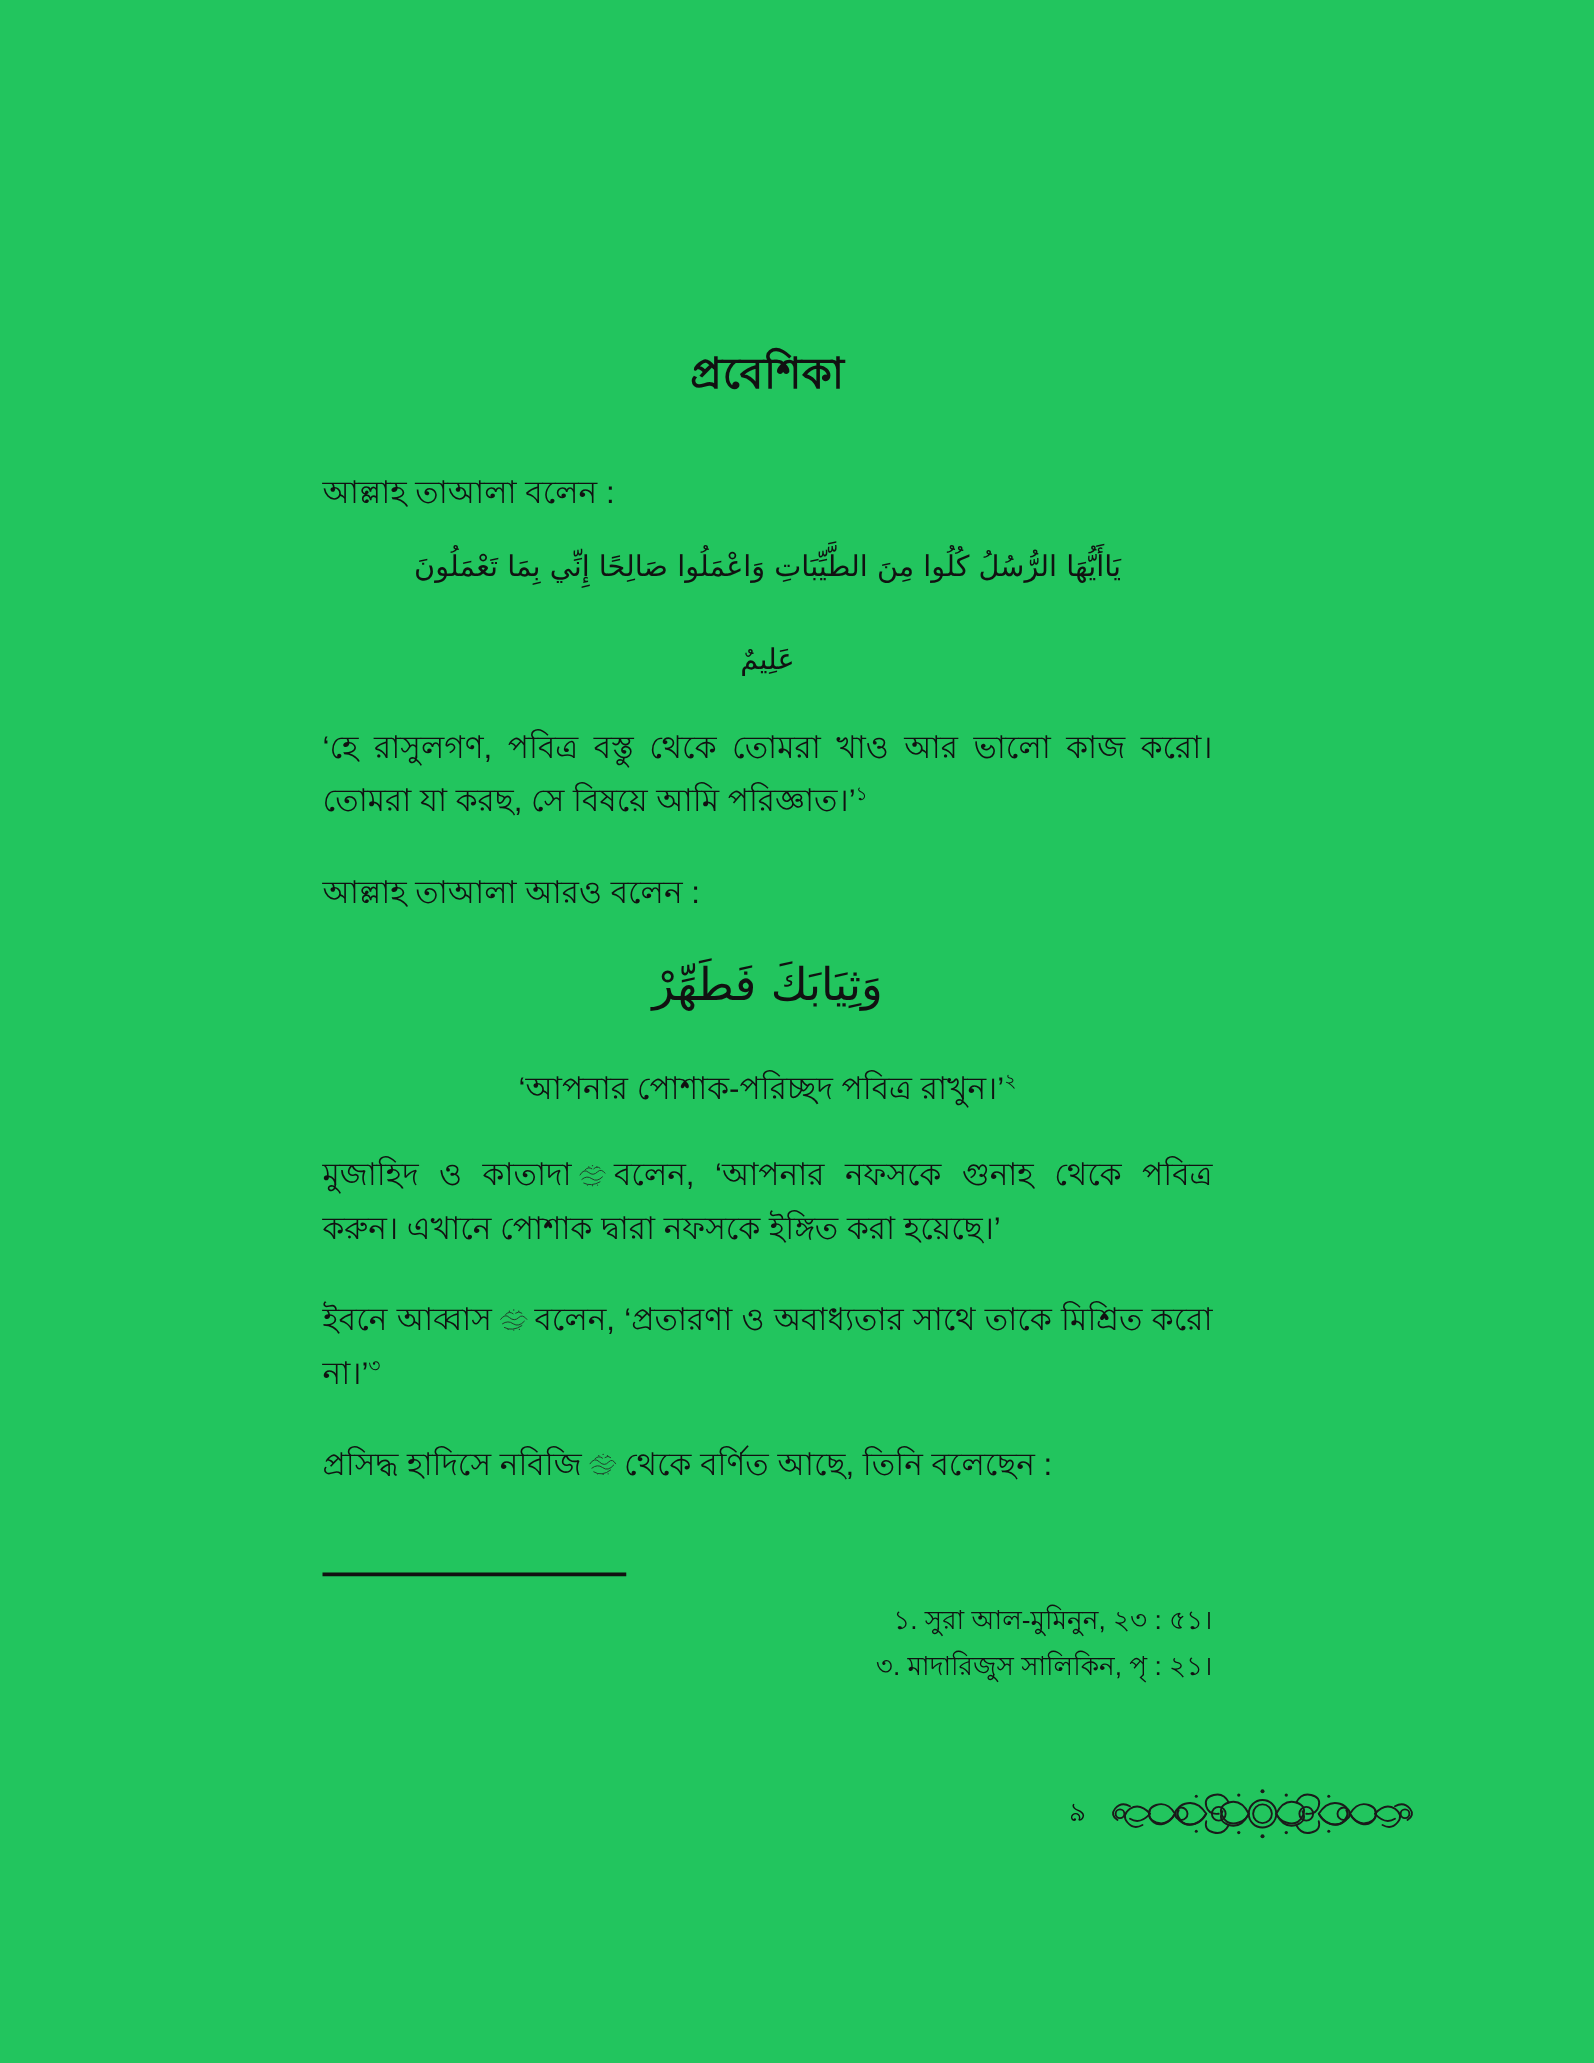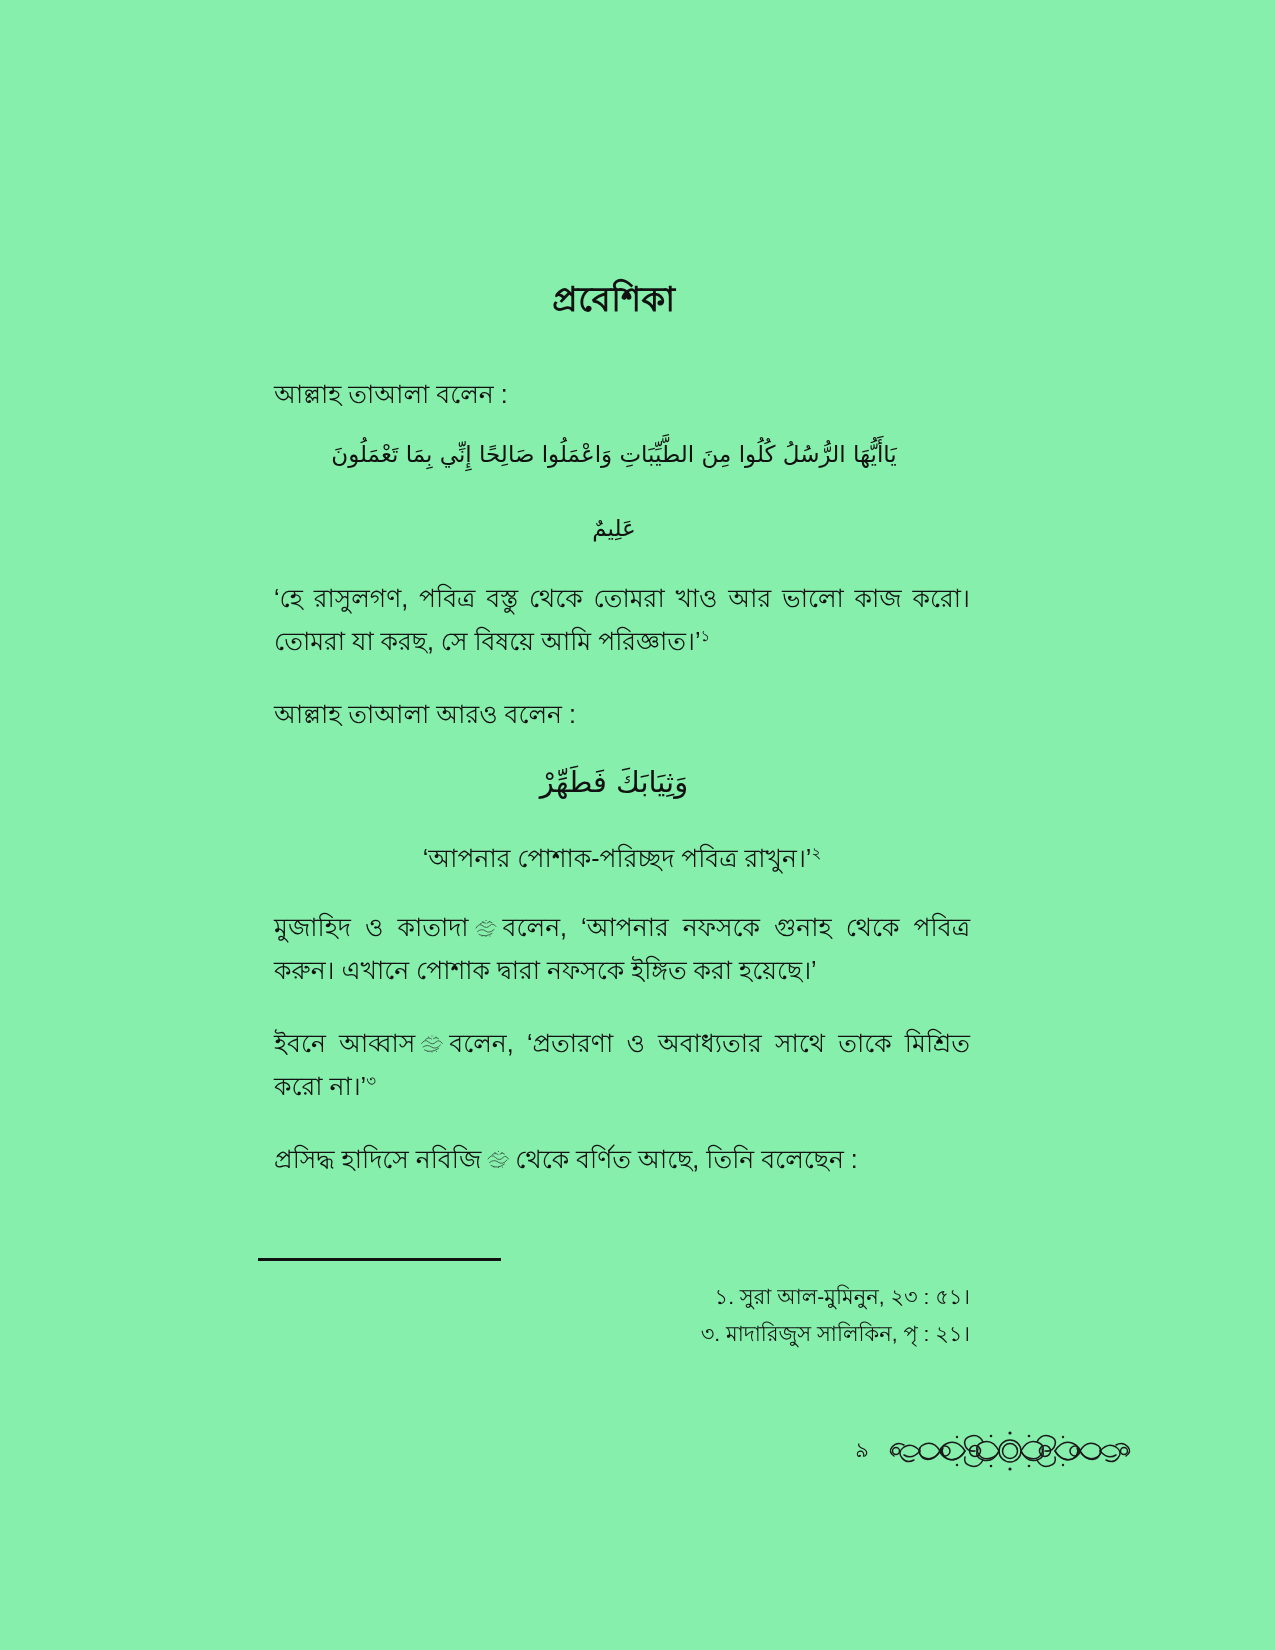--- a/index.html
+++ b/index.html
@@ -14,21 +14,21 @@
     overflow: hidden;
     font-family: "Liberation Serif", "DejaVu Serif", serif;
     color: #111111;
   }
 
   .page {
     position: absolute;
     left: 0; top: 0;
     width: 1275px;
     height: 1650px;
-    background: #86efac;
+    background: #22c55e;
   }
 
   .content {
     position: absolute;
     left: 258px;
     top: 278px;
     width: 712px;
   }
 
   
@@ -42,21 +42,21 @@
     font-family: "Liberation Sans", "DejaVu Sans", sans-serif;
   }
 
   
   .bn {
     font-family: "Liberation Sans", "DejaVu Sans", sans-serif;
     font-size: 25px;
     line-height: 1.72;
     text-align: justify;
     text-justify: inter-word;
-    margin: 0 0 30px 16px;
+    margin: 0 0 30px 0;
     color: #111111;
   }
   .bn.lead {
     text-align: left;
     margin-bottom: 16px;
   }
   .bn.tight {
     margin-bottom: 26px;
   }
   .bn.center {
@@ -73,21 +73,21 @@
     text-align: center;
     margin: 6px 0 26px 0;
     color: #111111;
   }
   .ar.verse-block {
     text-align: justify;
     text-align-last: center;
     margin-bottom: 30px;
   }
   .ar.short {
-    font-size: 29px;
+    font-size: 36px;
     margin: 18px 0 26px 0;
   }
 
   
   .honorific {
     display: inline-block;
     width: 26px;
     height: 22px;
     vertical-align: -3px;
     margin: 0 4px;

